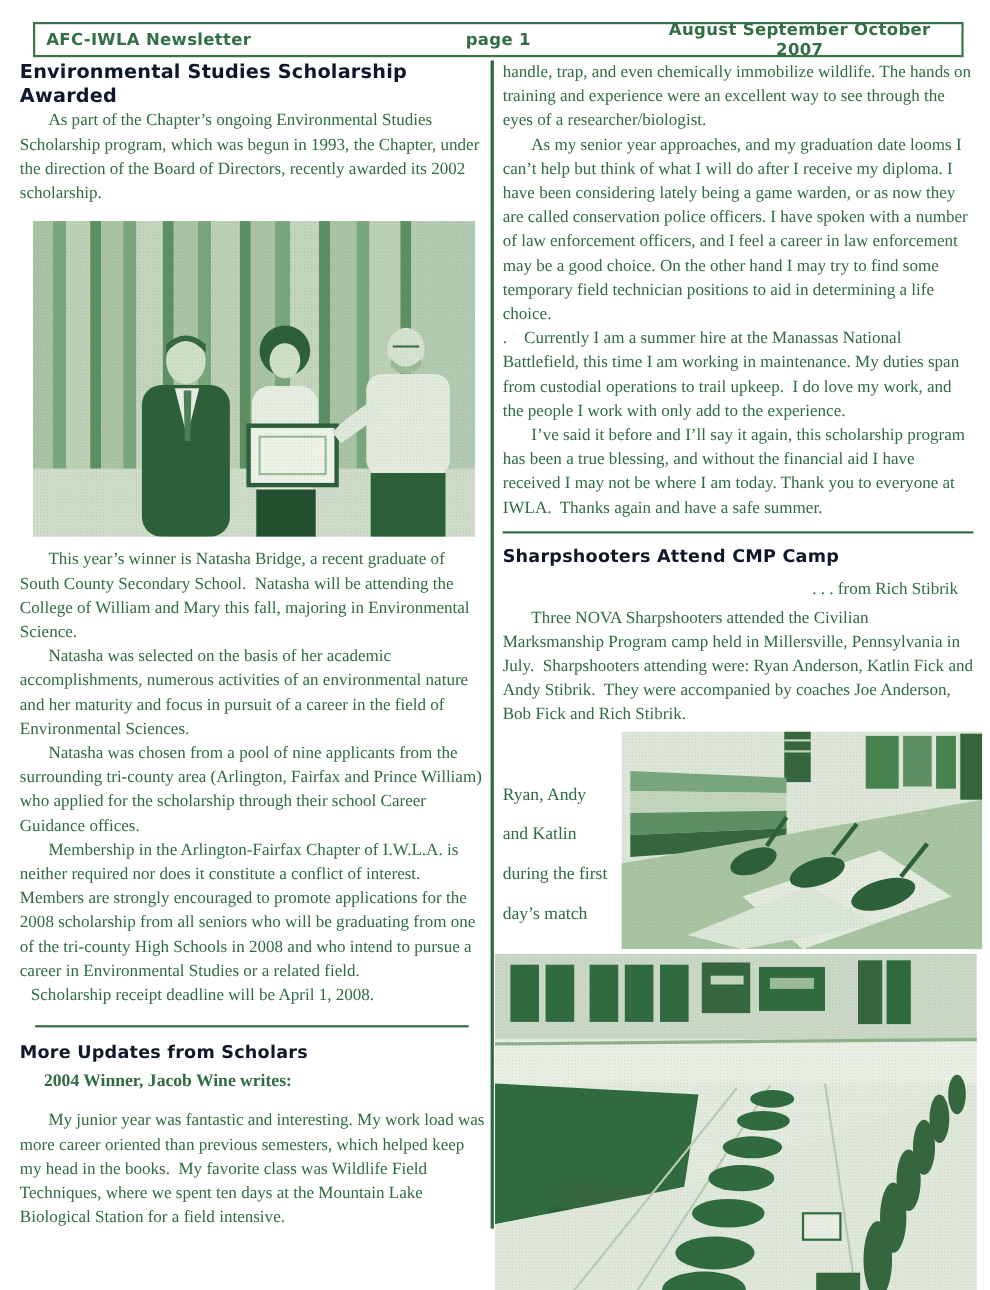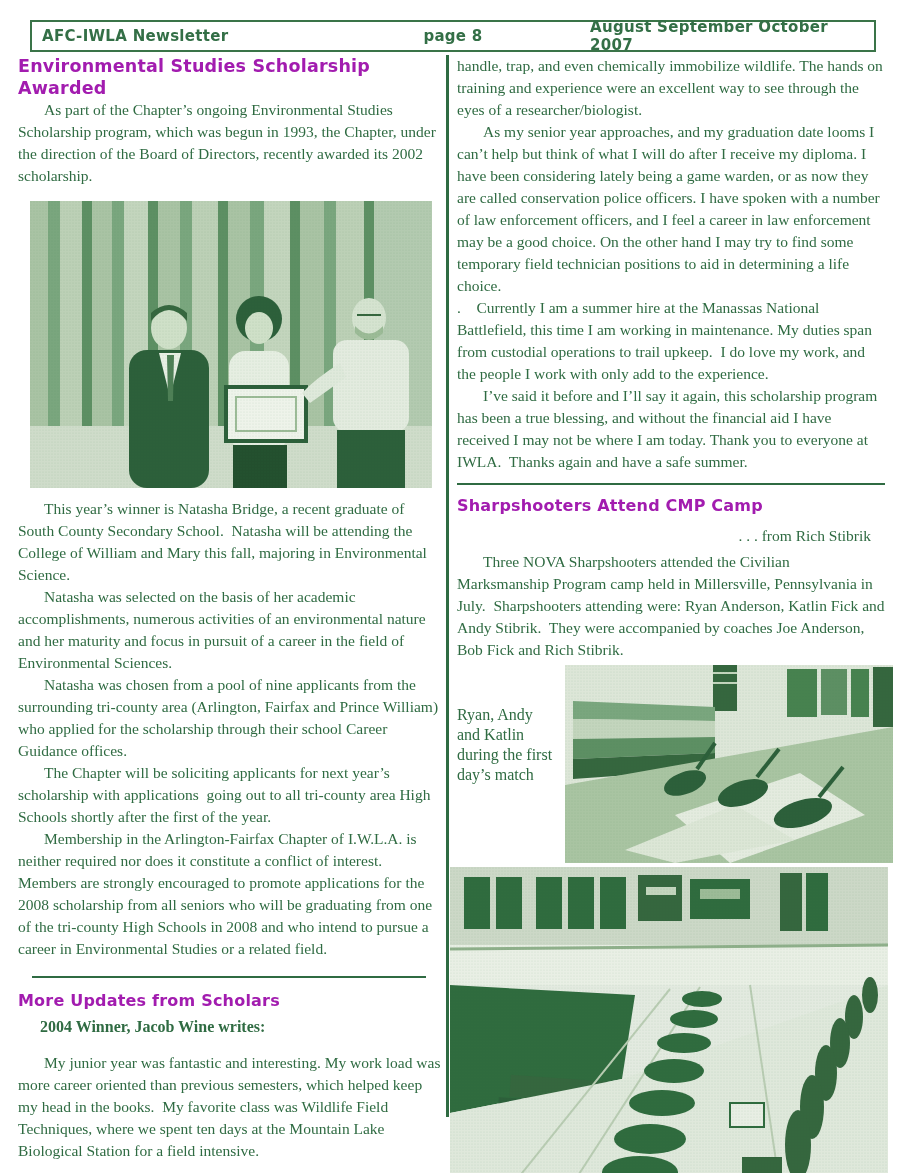--- a/index.html
+++ b/index.html
@@ -7,61 +7,61 @@
          font-family:"Liberation Serif", serif; }
   .page { position:relative; width:900px; height:1173px; background:#fff; color:#2f6b42; }
 
   
   .masthead { position:absolute; left:30px; top:20px; width:846px; height:32px;
     border:2px solid #3a7448; display:flex; align-items:center; padding:0 10px;
     font-family:"DejaVu Sans", sans-serif; font-size:15px; font-weight:600;
     color:#336f46; letter-spacing:0.3px; }
   .masthead .mh-left  { flex:1; text-align:left; }
   .masthead .mh-mid   { flex:1; text-align:center; }
-  .masthead .mh-right { flex:1; text-align:left; }
+  .masthead .mh-right { flex:1; text-align:center; }
 
   
   .col { position:absolute; top:55px; font-size:15.5px; line-height:22px; color:#2f6b42; }
   .col-left  { left:18px;  width:426px; }
   .col-right { left:457px; width:428px; }
   .divider { position:absolute; left:446px; top:55px; width:3px; height:1062px;
              background:#2f6b42; }
 
   .col p { text-indent:26px; white-space:pre-wrap; margin:0; }
   .col p.no-indent { text-indent:0; }
   .col p.small-indent { text-indent:10px; }
 
   h1.article-title { font-family:"DejaVu Sans", sans-serif; font-weight:bold;
-    color:#a21caf; font-size:17.5px; letter-spacing:0.2px; margin:0; }
+    color:#0f172a; font-size:17.5px; letter-spacing:0.2px; margin:0; }
   h1.article-title.big { font-size:16px; }
   .byline { text-align:right; padding-right:14px; margin:8px 0 4px 0; }
   .subhead { font-weight:bold; font-size:16px; text-indent:22px; margin:4px 0 14px 0; }
 
   .rule { height:2px; background:#2f6b42; border:none; }
   .rule-left  { margin:16px 18px 12px 14px; }
   .rule-right { margin:10px 0 10px 0; }
 
   figure { margin:0; }
   .award-photo-wrap { margin:14px 0 10px 12px; width:402px; height:287px; }
   .photo-row { position:relative; height:200px; margin-top:4px; }
   .side-caption { position:absolute; left:0; top:40px; width:112px;
-    font-size:16px; line-height:20px; white-space:pre-line; }
+    font-size:16px; line-height:36px; white-space:pre-line; }
   .shooters-photo-wrap { position:absolute; right:-8px; top:0; width:328px; height:198px; }
   .gym-photo-wrap { margin:2px 0 6px -7px; width:438px; height:321px; }
 
   svg { display:block; width:100%; height:100%; }
 </style>
 </head>
 <body>
 
 <div class="page">
 
   <div class="masthead">
     <span class="mh-left">AFC-IWLA Newsletter</span>
-    <span class="mh-mid">page 8</span>
+    <span class="mh-mid">page 1</span>
     <span class="mh-right">August September October 2007</span>
   </div>
 
   <div class="divider"></div>
 
   <div class="col col-left">
     <h1 class="article-title">Environmental Studies Scholarship Awarded</h1>
 
     <p>As part of the Chapter’s ongoing Environmental Studies Scholarship program, which was begun in 1993, the Chapter, under the direction of the Board of Directors, recently awarded its 2002 scholarship.</p>
 
@@ -124,22 +124,22 @@
           <path d="M310,162 Q285,178 272,192 L280,202 Q300,188 316,176 Z" fill="#dfe9db"></path>
           <rect x="307" y="229" width="68" height="58" fill="#2c5f3a"></rect>
         </g>
         <rect width="402" height="287" fill="url(#halftone)"></rect>
       </svg>
     </figure>
 
     <p>This year’s winner is Natasha Bridge, a recent graduate of South County Secondary School.  Natasha will be attending the College of William and Mary this fall, majoring in Environmental Science.</p>
     <p>Natasha was selected on the basis of her academic accomplishments, numerous activities of an environmental nature and her maturity and focus in pursuit of a career in the field of Environmental Sciences.</p>
     <p>Natasha was chosen from a pool of nine applicants from the surrounding tri-county area (Arlington, Fairfax and Prince William) who applied for the scholarship through their school Career Guidance offices.</p>
-    <p>The Chapter will be soliciting applicants for next year’s scholarship with applications  going out to all tri-county area High Schools shortly after the first of the year.</p>
     <p>Membership in the Arlington-Fairfax Chapter of I.W.L.A. is neither required nor does it constitute a conflict of interest. Members are strongly encouraged to promote applications for the 2008 scholarship from all seniors who will be graduating from one of the tri-county High Schools in 2008 and who intend to pursue a career in Environmental Studies or a related field.</p>
+    <p class="small-indent">Scholarship receipt deadline will be April 1, 2008.</p>
 
     <div class="rule rule-left"></div>
 
     <h1 class="article-title big">More Updates from Scholars</h1>
     <div class="subhead">2004 Winner, Jacob Wine writes:</div>
 
     <p>My junior year was fantastic and interesting. My work load was more career oriented than previous semesters, which helped keep my head in the books.  My favorite class was Wildlife Field Techniques, where we spent ten days at the Mountain Lake Biological Station for a field intensive.</p>
 
   </div>
 

